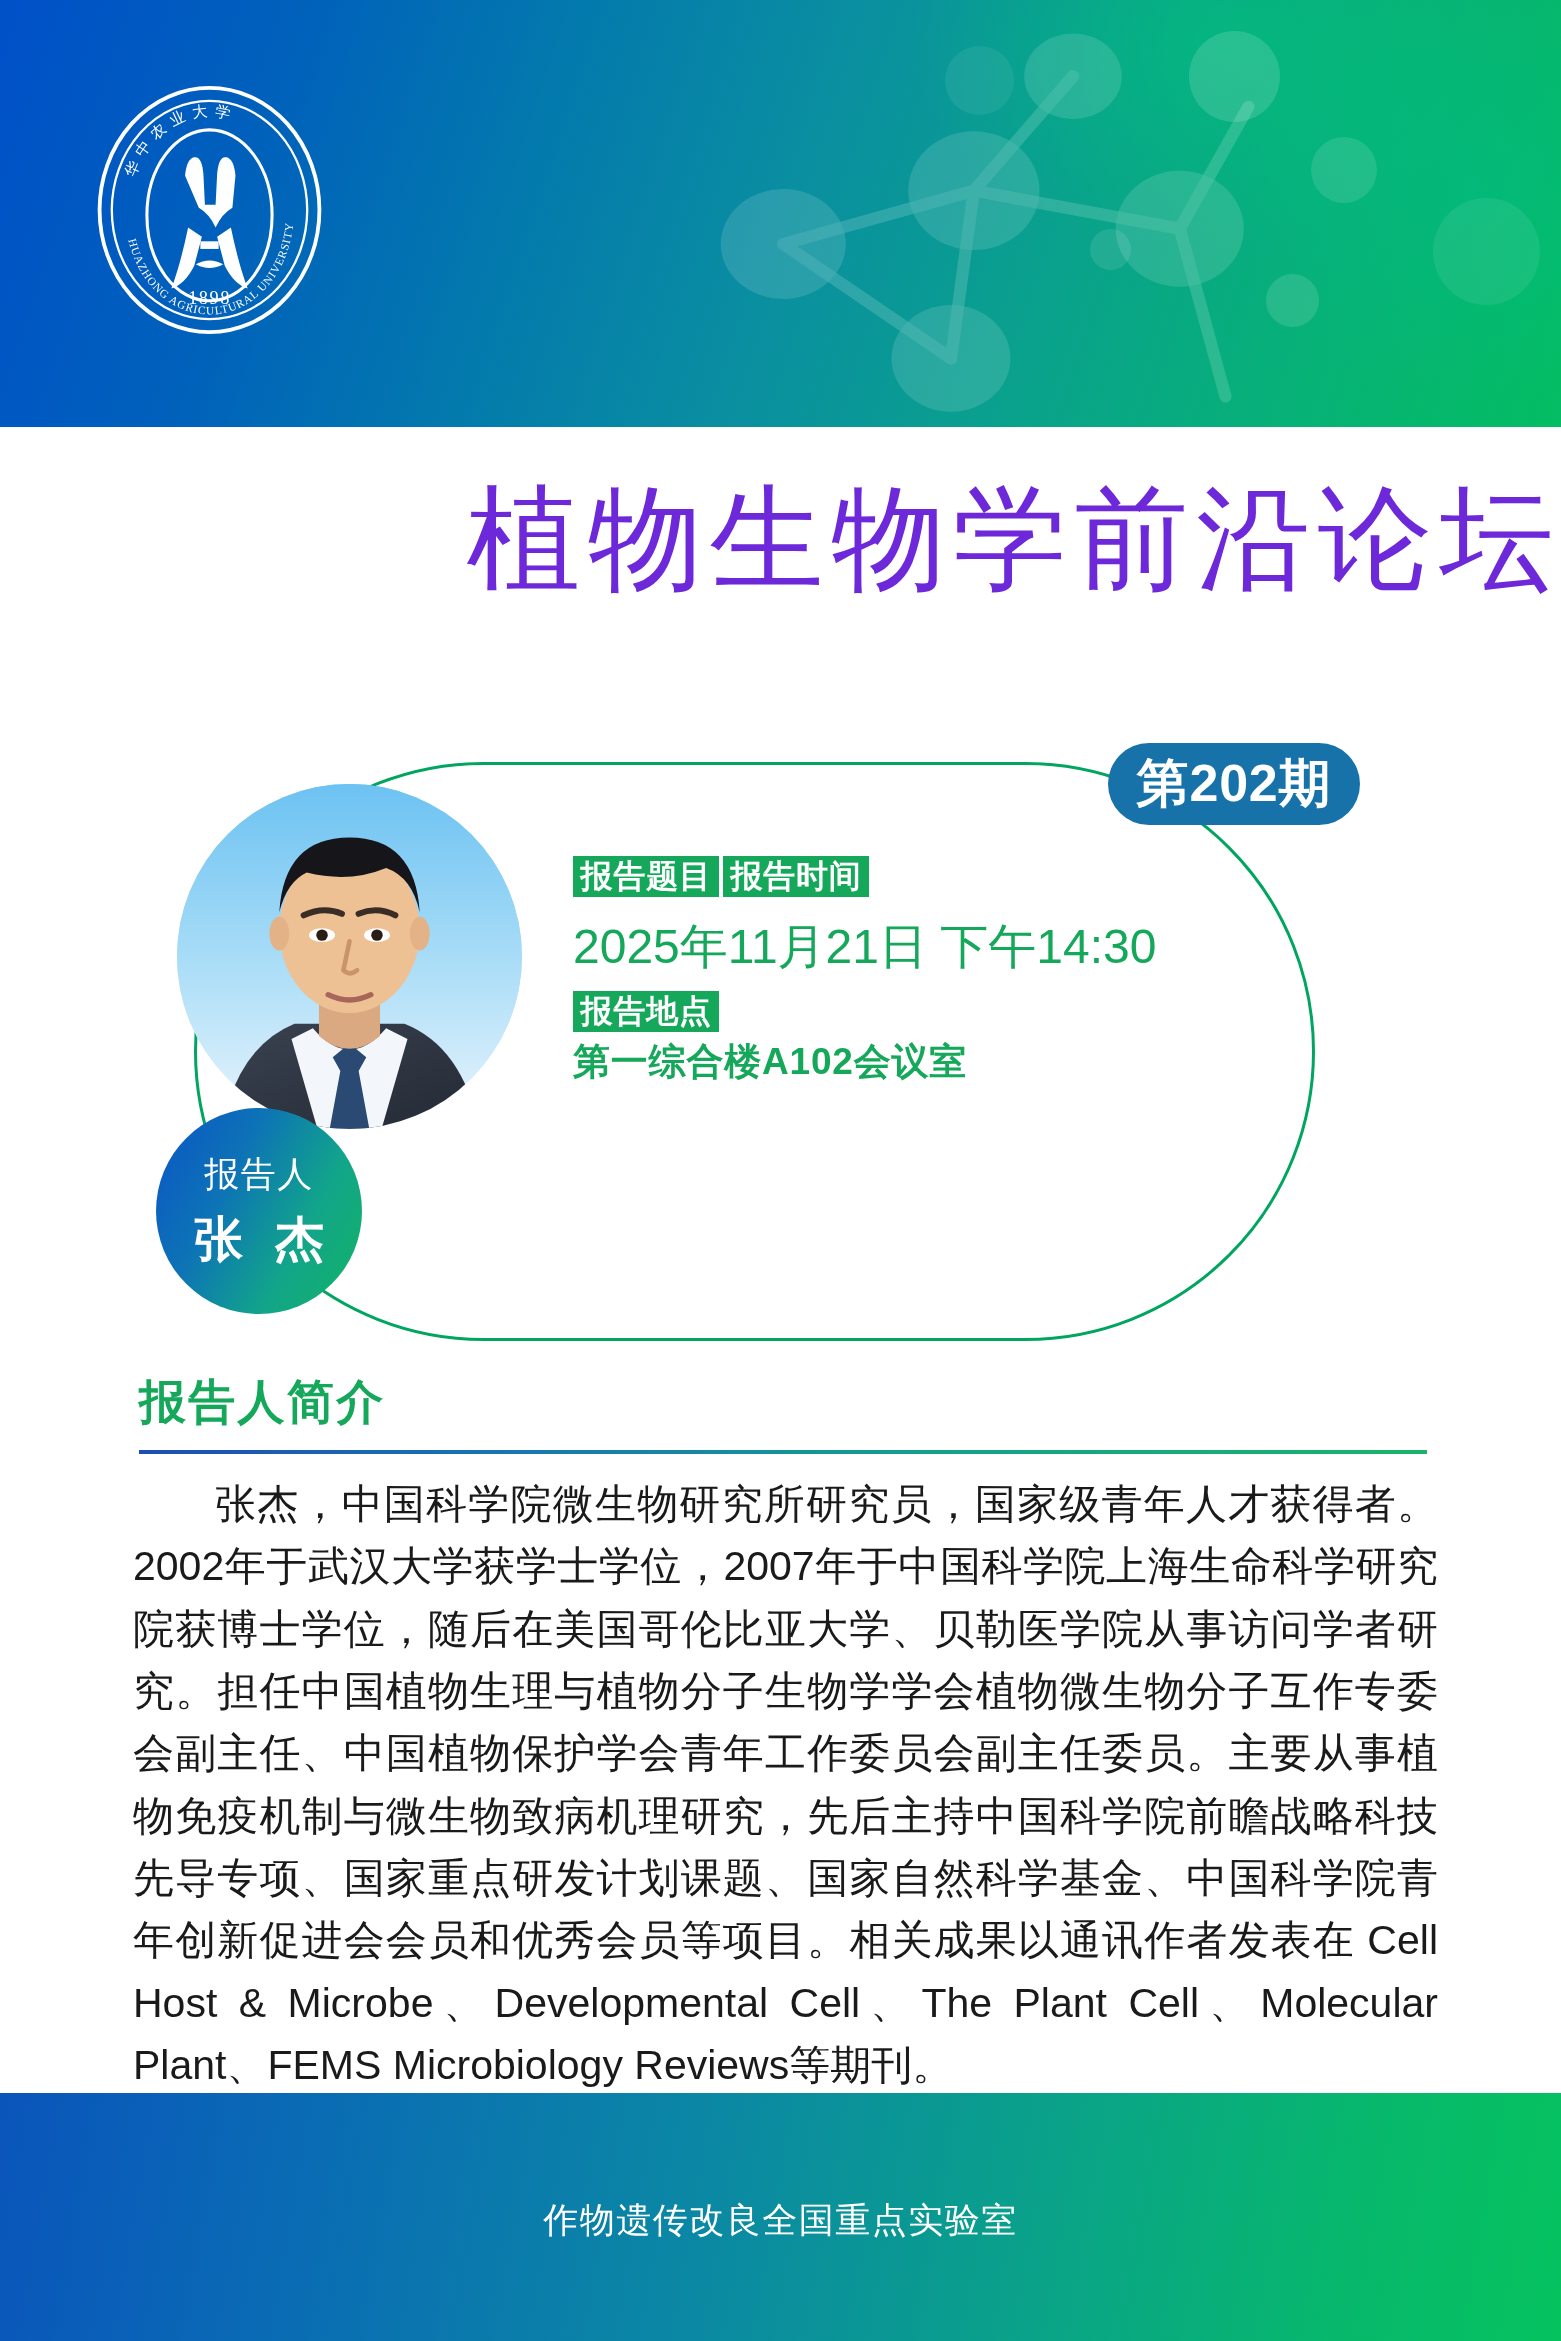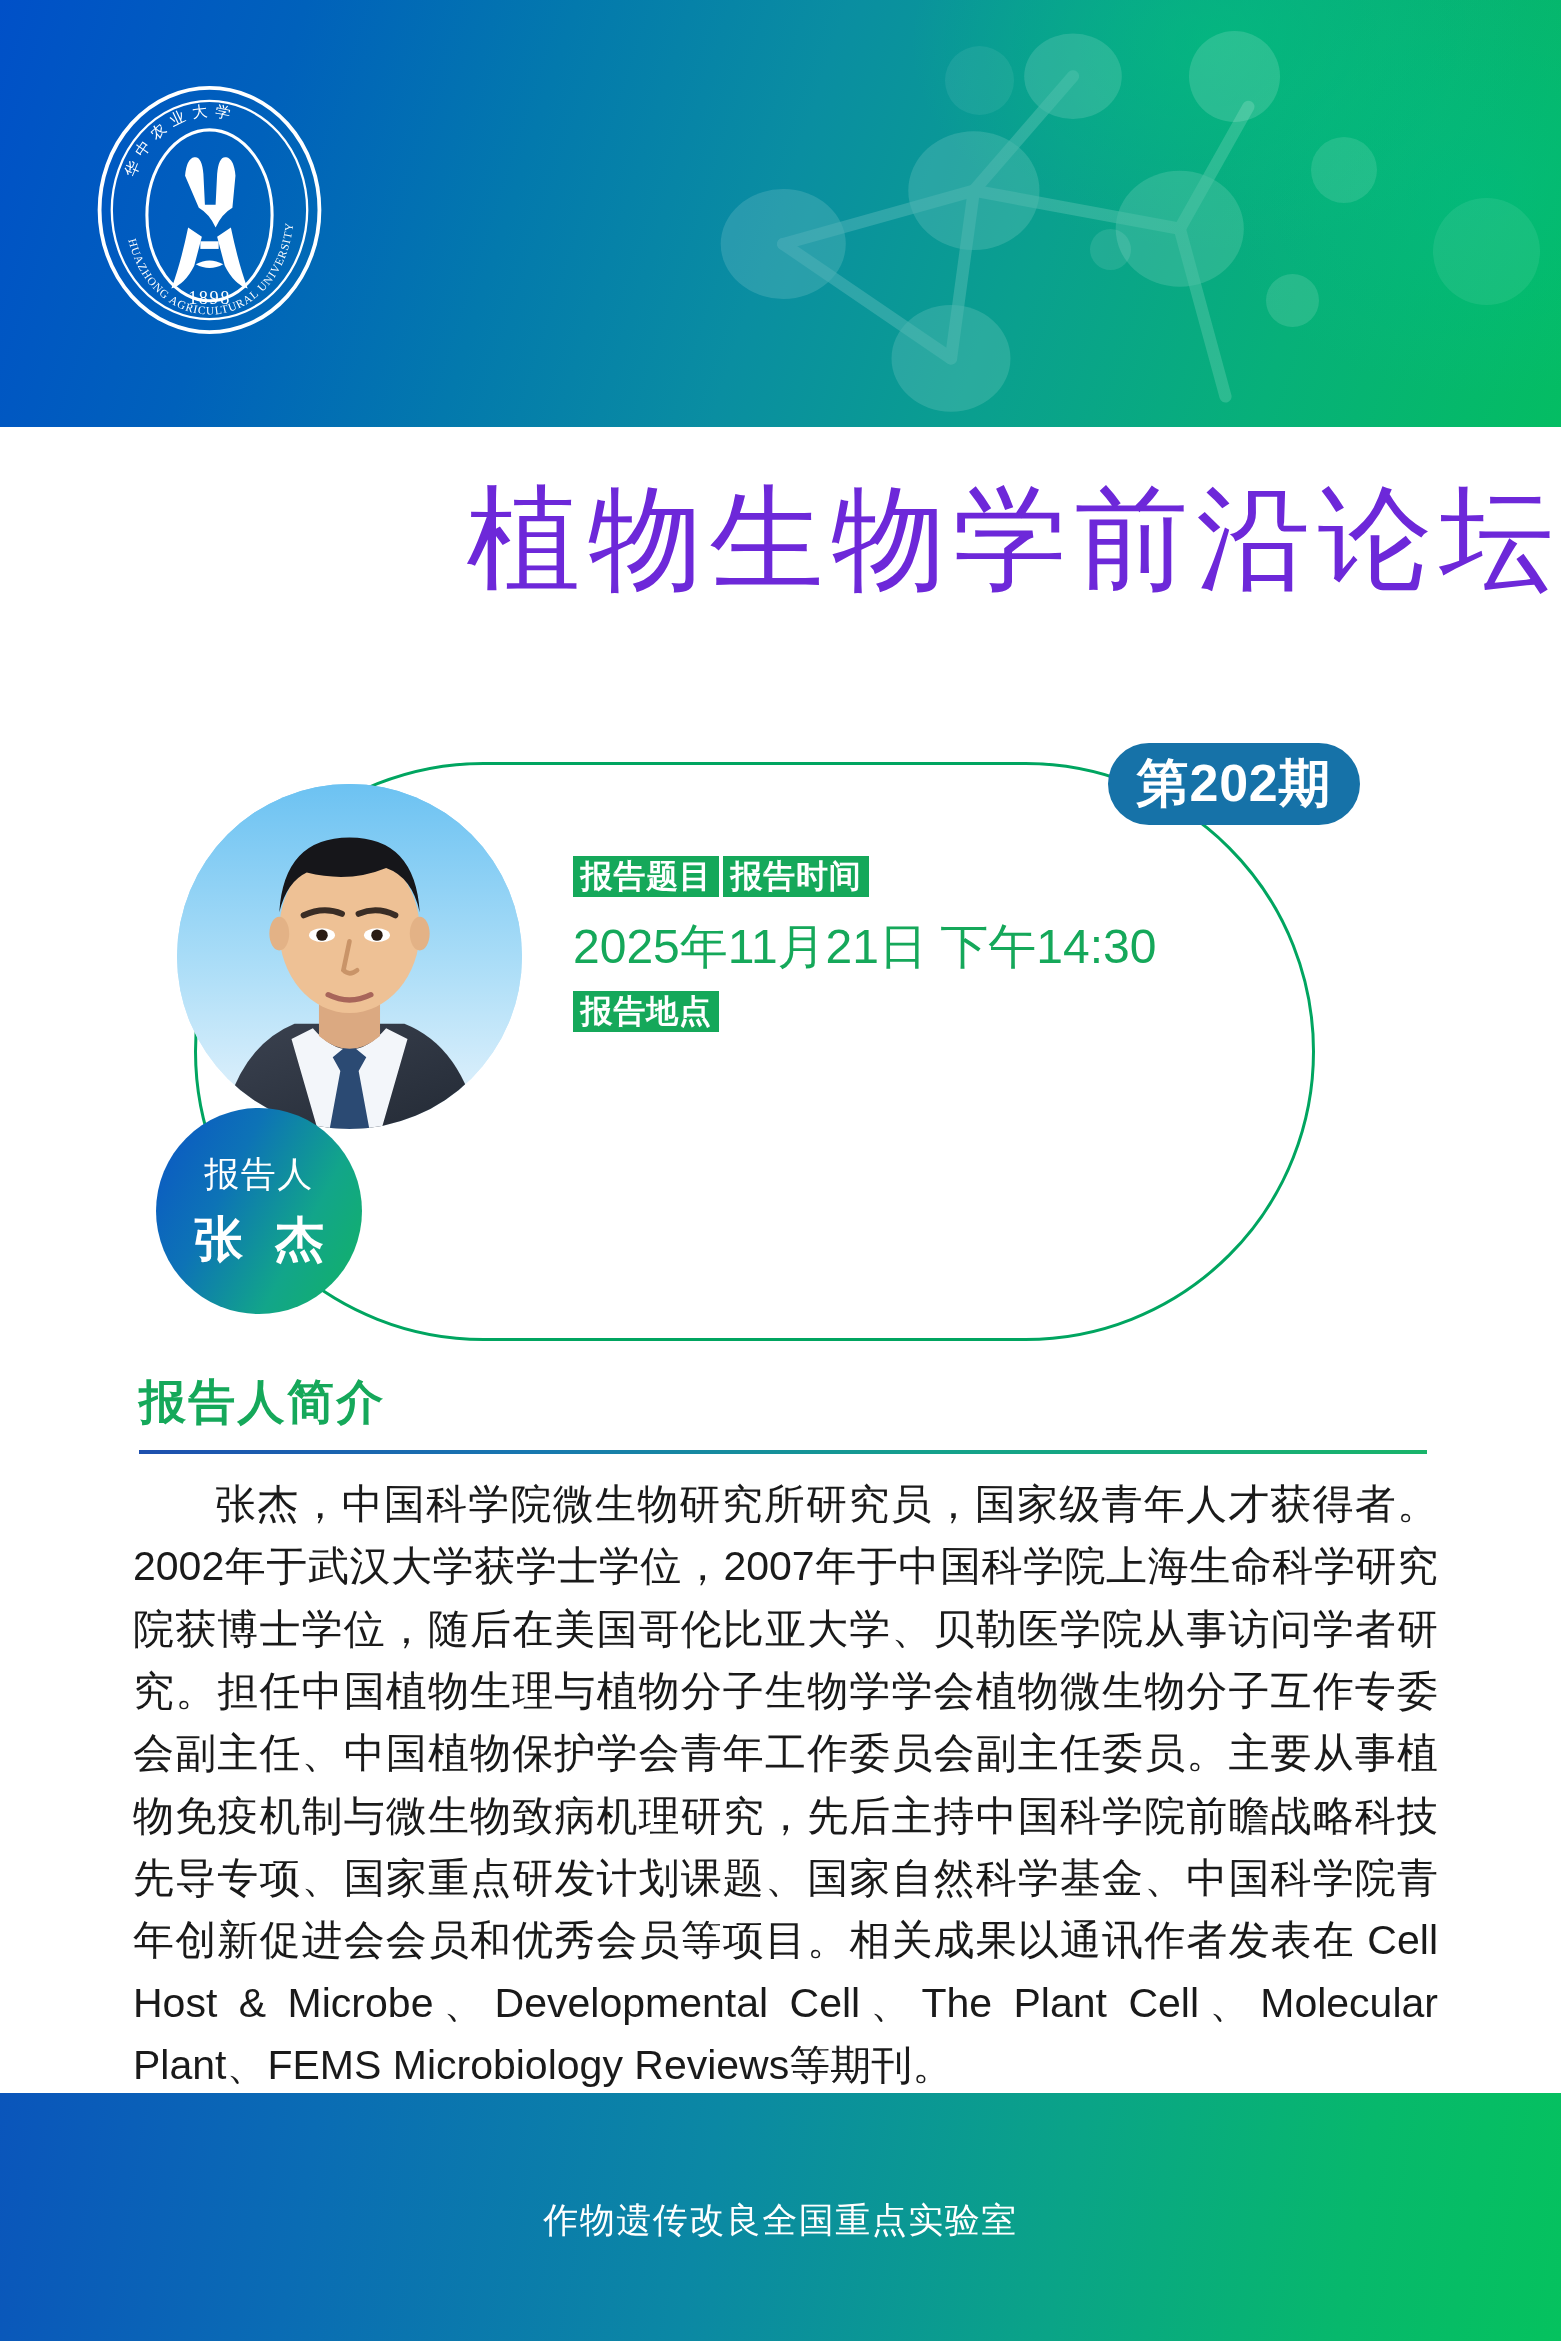--- a/index.html
+++ b/index.html
@@ -247,20 +247,21 @@
 <div class="speaker-circle">
   <div class="speaker-label">报告人</div>
   <div class="speaker-name">张 杰</div>
 </div>
 
 <div class="info-col">
   <div class="tag">报告题目</div>
   <div class="tag gap-top">报告时间</div>
   <div class="talk-time">2025年11月21日 下午14:30</div>
   <div class="tag gap-top">报告地点</div>
+  <div class="talk-place">第一综合楼A102会议室</div>
 </div>
 
 <div class="bio-heading">报告人简介</div>
 <div class="bio-rule-top"></div>
 <div class="bio-text">张杰，中国科学院微生物研究所研究员，国家级青年人才获得者。2002年于武汉大学获学士学位，2007年于中国科学院上海生命科学研究院获博士学位，随后在美国哥伦比亚大学、贝勒医学院从事访问学者研究。担任中国植物生理与植物分子生物学学会植物微生物分子互作专委会副主任、中国植物保护学会青年工作委员会副主任委员。主要从事植物免疫机制与微生物致病机理研究，先后主持中国科学院前瞻战略科技先导专项、国家重点研发计划课题、国家自然科学基金、中国科学院青年创新促进会会员和优秀会员等项目。相关成果以通讯作者发表在 Cell Host &amp; Microbe、Developmental Cell、The Plant Cell、Molecular Plant、FEMS Microbiology Reviews等期刊。</div>
 <div class="bio-rule-bottom"></div>
 
 <div class="footer">
   <div class="footer-line2">作物遗传改良全国重点实验室</div>
 </div>

